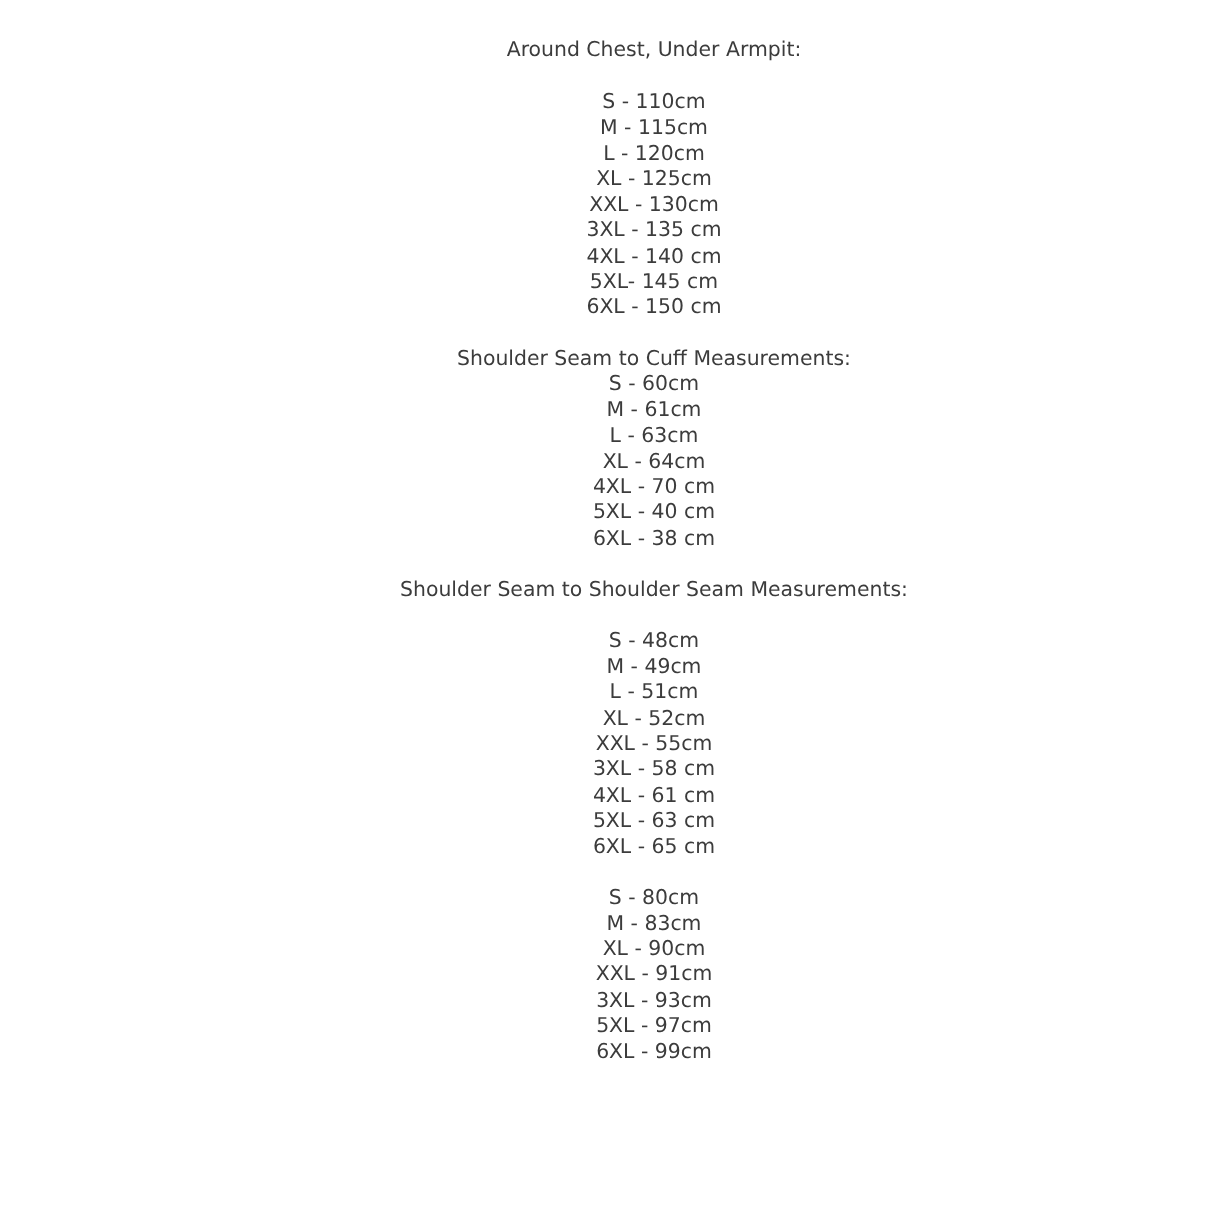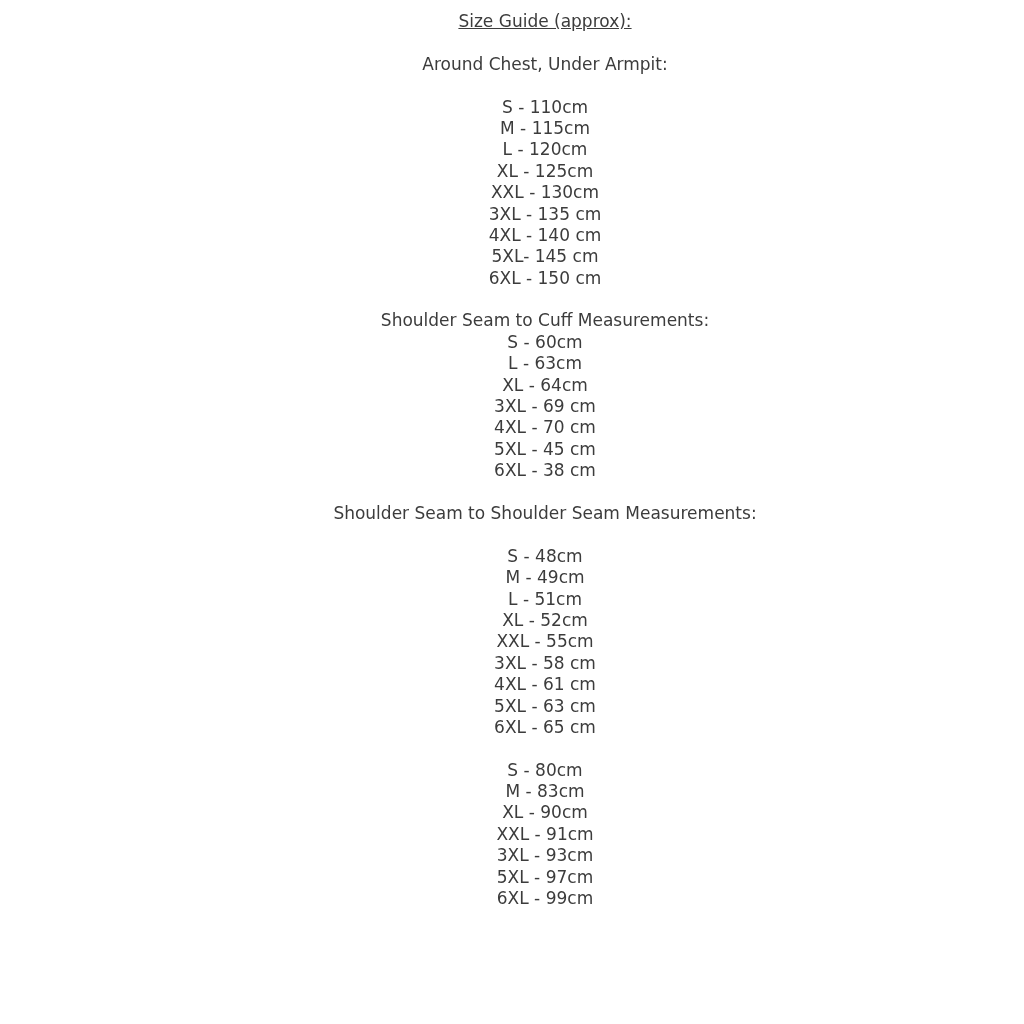--- a/index.html
+++ b/index.html
@@ -28,42 +28,41 @@
     white-space: pre;
   }
   .title-text {
     text-decoration: underline;
   }
 </style>
 </head>
 <body>
 
 <main class="doc">
-  <div class="line"><span class="title-text">Size Guide (approx):</span></div>
   <div class="line"></div>
   <div id="sections-container">
       <div class="line">Around Chest, Under Armpit:</div>
       <div class="line"></div>
       <div class="line">S - 110cm</div>
       <div class="line">M - 115cm</div>
       <div class="line">L - 120cm</div>
       <div class="line">XL - 125cm</div>
       <div class="line">XXL - 130cm</div>
       <div class="line">3XL - 135 cm</div>
       <div class="line">4XL - 140 cm</div>
       <div class="line">5XL- 145 cm</div>
       <div class="line">6XL - 150 cm</div>
       <div class="line"></div>
       <div class="line">Shoulder Seam to Cuff Measurements:</div>
       <div class="line">S - 60cm</div>
+      <div class="line">M - 61cm</div>
       <div class="line">L - 63cm</div>
       <div class="line">XL - 64cm</div>
-      <div class="line">3XL - 69 cm</div>
       <div class="line">4XL - 70 cm</div>
-      <div class="line">5XL - 45 cm</div>
+      <div class="line">5XL - 40 cm</div>
       <div class="line">6XL - 38 cm</div>
       <div class="line"></div>
       <div class="line">Shoulder Seam to Shoulder Seam Measurements:</div>
       <div class="line"></div>
       <div class="line">S - 48cm</div>
       <div class="line">M - 49cm</div>
       <div class="line">L - 51cm</div>
       <div class="line">XL - 52cm</div>
       <div class="line">XXL - 55cm</div>
       <div class="line">3XL - 58 cm</div>

